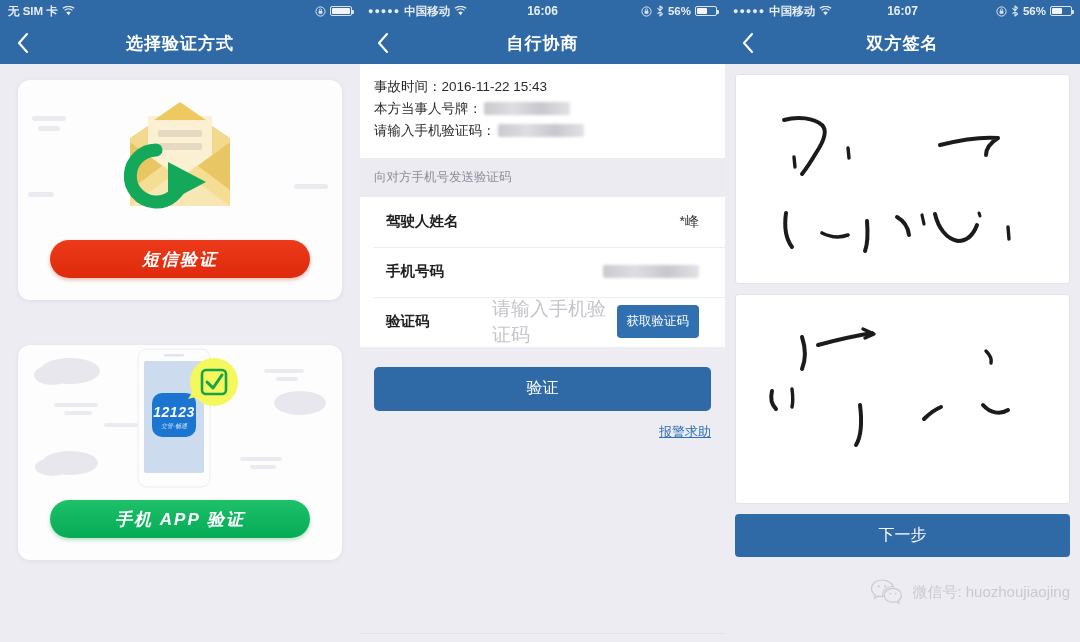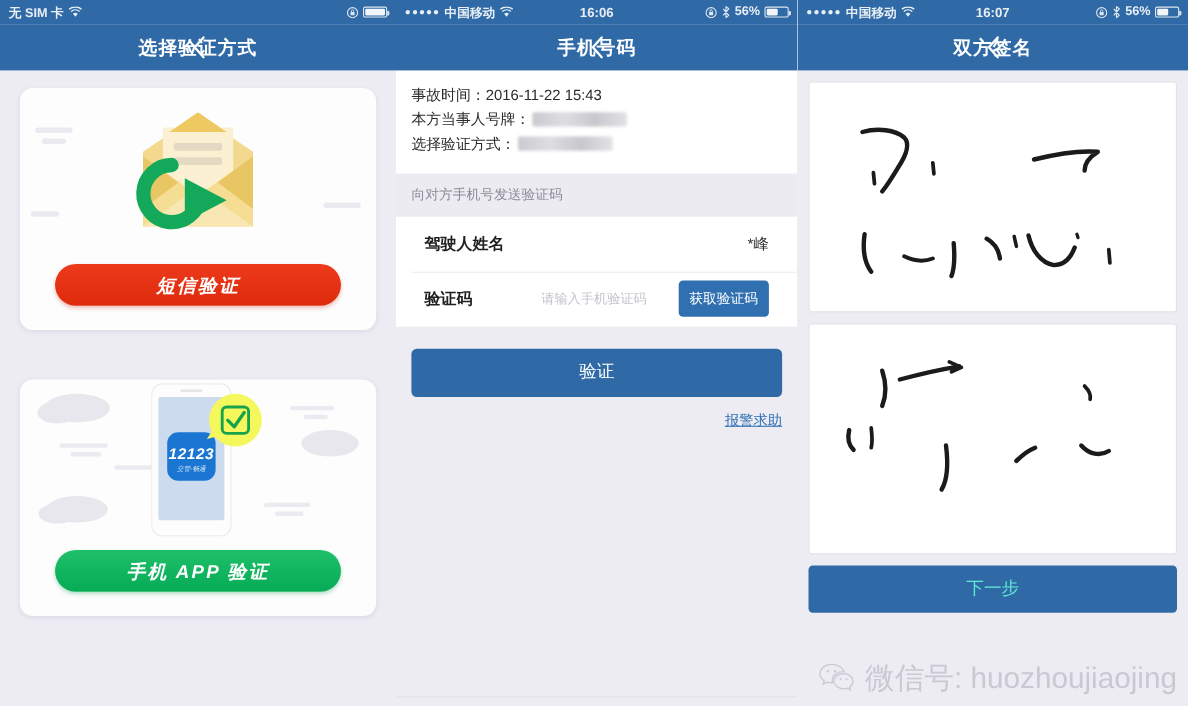--- a/index.html
+++ b/index.html
@@ -36,21 +36,21 @@
   }
   .battery::after{
     content:"";position:absolute;right:-3px;top:2.5px;width:2px;height:4px;
     background:#dce6f0;border-radius:0 1px 1px 0;
   }
   .battery i{display:block;height:100%;background:#f2f6fa;border-radius:1px;}
 
   
   .navbar{
     height:42px;background:#2f6aa6;color:#fff;
-    display:flex;align-items:center;position:relative;justify-content:center;
+    display:flex;align-items:center;position:relative;
   }
   .navback{
     width:44px;display:flex;align-items:center;justify-content:center;
     font-size:22px;line-height:1;font-weight:300;cursor:pointer;
   }
   .navtitle{
     position:absolute;left:0;right:0;text-align:center;
     font-size:17px;font-weight:bold;letter-spacing:1px;pointer-events:none;
   }
 
@@ -99,21 +99,21 @@
   .field-list{background:#fff;}
   .field{
     height:50px;display:flex;align-items:center;
     padding:0 26px;box-sizing:border-box;position:relative;
   }
   .field + .field::before{
     content:"";position:absolute;left:14px;right:0;top:0;height:1px;background:#ededf0;
   }
   .field-label{font-size:14.5px;color:#1f1f1f;font-weight:bold;width:92px;flex:none;}
   .field-value{font-size:14px;color:#333;margin-left:auto;}
-  .field-ph{font-size:12px;color:#c4c4cb;margin-left:14px;}
+  .field-ph{font-size:19px;color:#c4c4cb;margin-left:14px;}
   .getcode{
     margin-left:auto;background:#3070b0;color:#fff;
     font-size:12.5px;border-radius:4px;padding:8px 10px;cursor:pointer;white-space:nowrap;
   }
   .verify-btn{
     margin:20px 14px 0 14px;height:44px;border-radius:5px;
     background:#2f6aa6;color:#fff;font-size:16px;
     display:flex;align-items:center;justify-content:center;cursor:pointer;
   }
   .help-link{
@@ -121,30 +121,30 @@
     font-size:13px;color:#2e6fb5;text-decoration:underline;cursor:pointer;
   }
 
   
   .p3-body{height:578px;padding:10px 10px 0 10px;box-sizing:border-box;background:#edecf3;}
   .sign-box{
     background:#fff;border:1px solid #e2e2e8;border-radius:3px;
     height:208px;margin-bottom:10px;overflow:hidden;
   }
   .next-btn{
-    height:43px;border-radius:4px;background:#2f6aa6;color:#5eead4;
+    height:43px;border-radius:4px;background:#2f6aa6;color:#ffffff;
     font-size:16px;display:flex;align-items:center;justify-content:center;
     margin-top:2px;cursor:pointer;
   }
 
   
   .watermark{
-    position:absolute;right:10px;bottom:8px;
+    position:absolute;right:10px;bottom:36px;
     display:flex;align-items:center;gap:8px;
-    color:#c9c9d4;font-size:27px;white-space:nowrap;
+    color:#c9c9d4;font-size:15px;white-space:nowrap;
     pointer-events:none;
   }
   .p2-bottomline{position:absolute;left:0;right:0;bottom:8px;height:1px;background:#e1e1e8;}
 </style>
 </head>
 <body>
 
 <div class="stage">
 
   <div class="panel p1">
@@ -274,46 +274,50 @@
             <i style="width:56%"></i>
           </span>
       </span>
     </div>
     <div class="navbar">
       <div class="navback">
         <svg width="13" height="22" viewBox="0 0 13 22">
             <path d="M11 2 L3 11 L11 20" stroke="#ffffff" stroke-width="2.1" fill="none" stroke-linecap="round" stroke-linejoin="round"></path>
           </svg>
       </div>
-      <div class="navtitle">手机号码</div>
+      <div class="navtitle">自行协商</div>
     </div>
 
     <div class="p2-body">
 
       <div class="info-card">
         <div class="info-row">
           <span>事故时间：</span>
           <span>2016-11-22 15:43</span>
         </div>
         <div class="info-row">
           <span>本方当事人号牌：</span>
           <span class="redact" style="width:86px"></span>
         </div>
         <div class="info-row">
-          <span>选择验证方式：</span>
+          <span>请输入手机验证码：</span>
           <span class="redact" style="width:86px"></span>
         </div>
       </div>
 
       <div class="section-strip">向对方手机号发送验证码</div>
 
       <div class="field-list">
         <div class="field">
           <span class="field-label">驾驶人姓名</span>
           <span class="field-value">*峰</span>
+        </div>
+        <div class="field">
+          <span class="field-label">手机号码</span>
+          <span class="redact" style="width:96px;margin-left:auto;"></span>
         </div>
         <div class="field">
           <span class="field-label">验证码</span>
           <span class="field-ph">请输入手机验证码</span>
           <span class="getcode">获取验证码</span>
         </div>
       </div>
 
       <div class="verify-btn">
         <span>验证</span>

